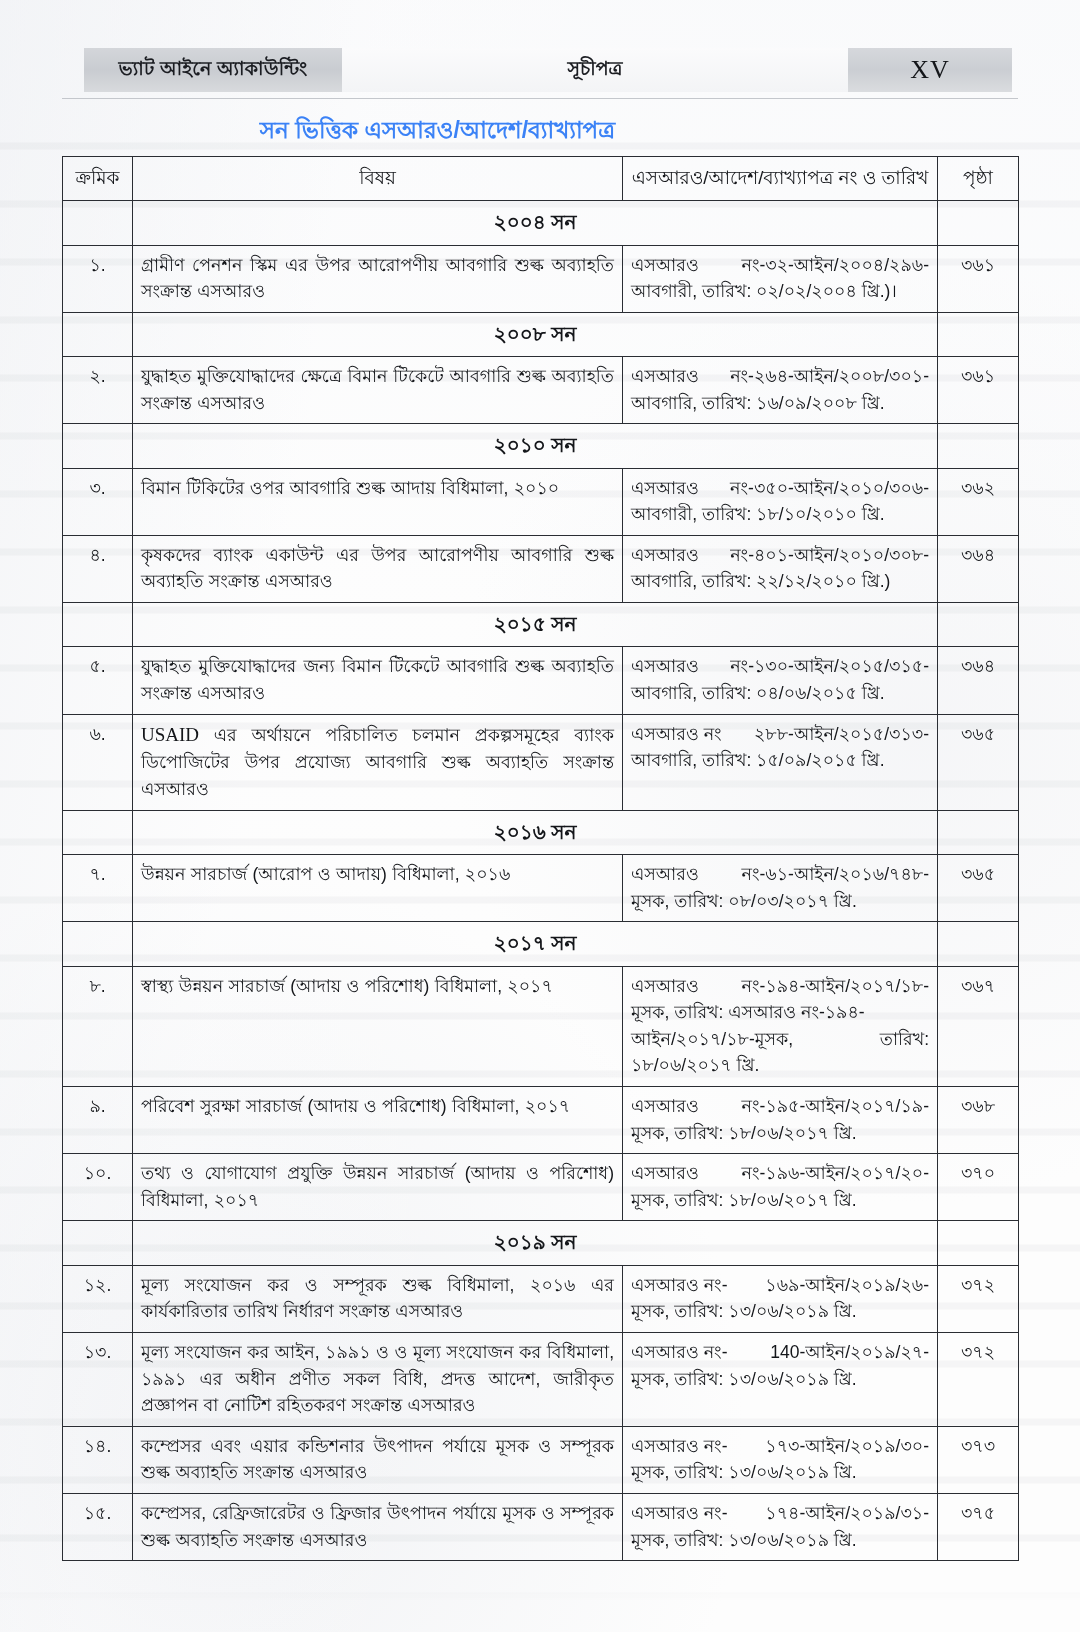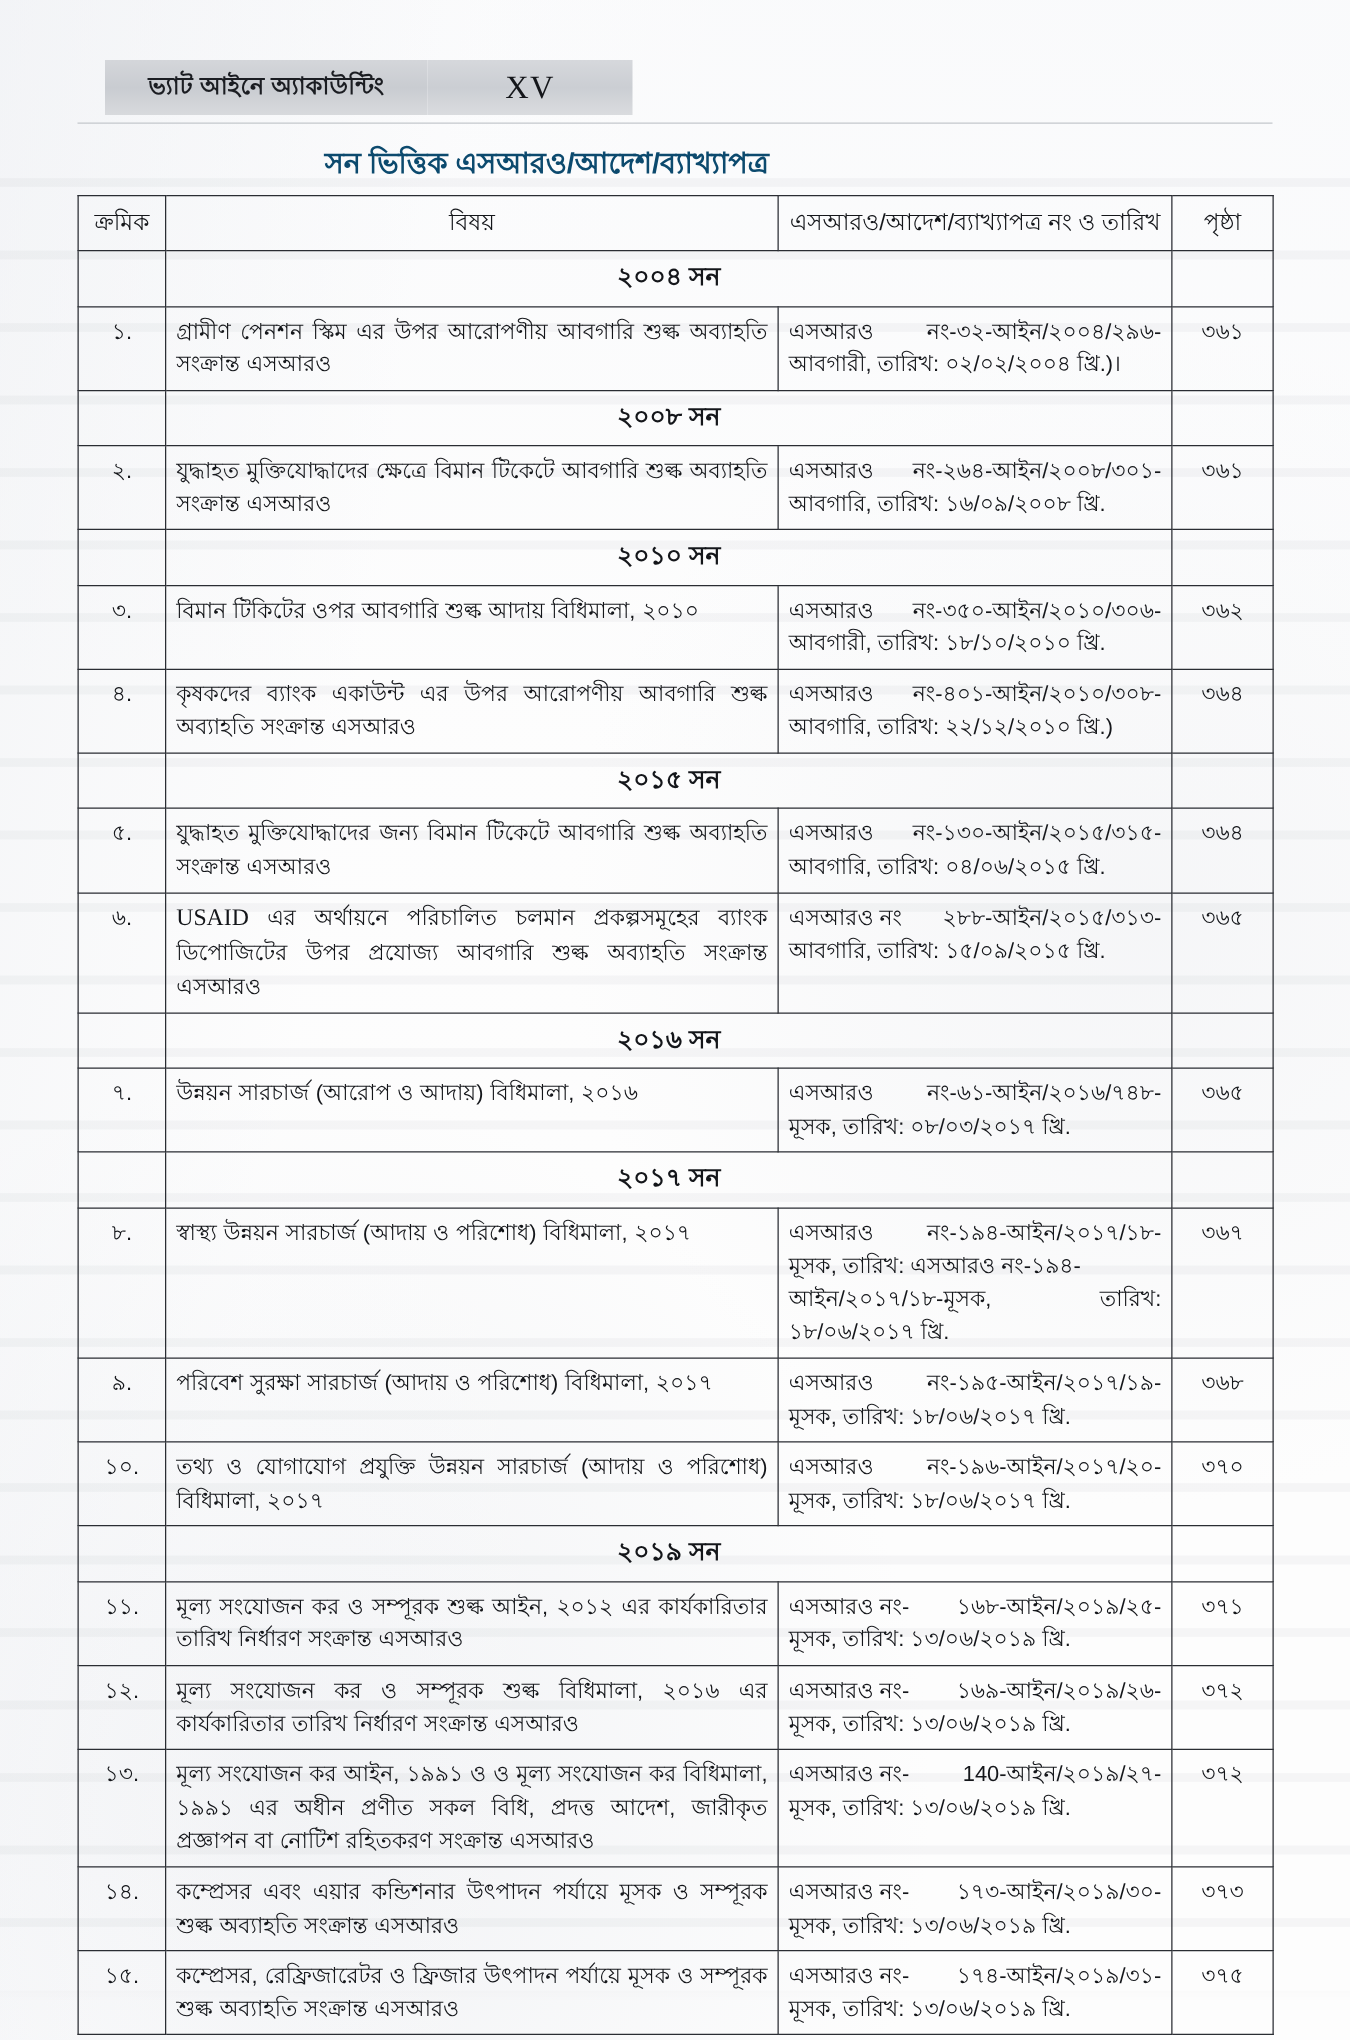--- a/index.html
+++ b/index.html
@@ -114,21 +114,21 @@
   
   .doc-title {
     position: absolute;
     left: 0;
     top: 112px;
     width: 875px;
     text-align: center;
     font-family: "Liberation Sans", "DejaVu Sans", sans-serif;
     font-size: 23px;
     font-weight: 700;
-    color: #0c4a6e;
+    color: #3b82f6;
   }
 
   
   .tbl-wrap {
     position: absolute;
     left: 62px;
     top: 156px;
     width: 956px;
   }
   table.idx {
@@ -202,20 +202,23 @@
 <body>
 
 <div class="page"></div>
 <div class="bleed"></div>
 
 <div class="content">
 
   <div class="runhead">
     <div class="band-left">
       <span class="runhead-text">ভ্যাট আইনে অ্যাকাউন্টিং</span>
+    </div>
+    <div class="band-mid">
+      <span class="runhead-mid-text">সূচীপত্র</span>
     </div>
     <div class="band-right">
       <span class="runhead-page">XV</span>
     </div>
   </div>
   <div class="rule"></div>
 
   <div class="doc-title">সন ভিত্তিক এসআরও/আদেশ/ব্যাখ্যাপত্র</div>
 
   <div class="tbl-wrap">
@@ -389,32 +392,20 @@
               <span class="ln">মূসক, তারিখ: ১৮/০৬/২০১৭ খ্রি.</span>
             </td>
             <td class="pg">৩৭০</td>
           </tr>
           <tr class="yearrow">
             <td></td>
             <td colspan="2">২০১৯ সন</td>
             <td></td>
           </tr>
           <tr>
-            <td class="sl">১১.</td>
-            <td class="subject">মূল্য সংযোজন কর ও সম্পূরক শুল্ক আইন, ২০১২ এর কার্যকারিতার তারিখ নির্ধারণ সংক্রান্ত এসআরও</td>
-            <td class="sro">
-              <span class="ln spread">
-                <span>এসআরও নং-</span>
-                <span>১৬৮-আইন/২০১৯/২৫-</span>
-              </span>
-              <span class="ln">মূসক, তারিখ: ১৩/০৬/২০১৯ খ্রি.</span>
-            </td>
-            <td class="pg">৩৭১</td>
-          </tr>
-          <tr>
             <td class="sl">১২.</td>
             <td class="subject">মূল্য সংযোজন কর ও সম্পূরক শুল্ক বিধিমালা, ২০১৬ এর কার্যকারিতার তারিখ নির্ধারণ সংক্রান্ত এসআরও</td>
             <td class="sro">
               <span class="ln spread">
                 <span>এসআরও নং-</span>
                 <span>১৬৯-আইন/২০১৯/২৬-</span>
               </span>
               <span class="ln">মূসক, তারিখ: ১৩/০৬/২০১৯ খ্রি.</span>
             </td>
             <td class="pg">৩৭২</td>

